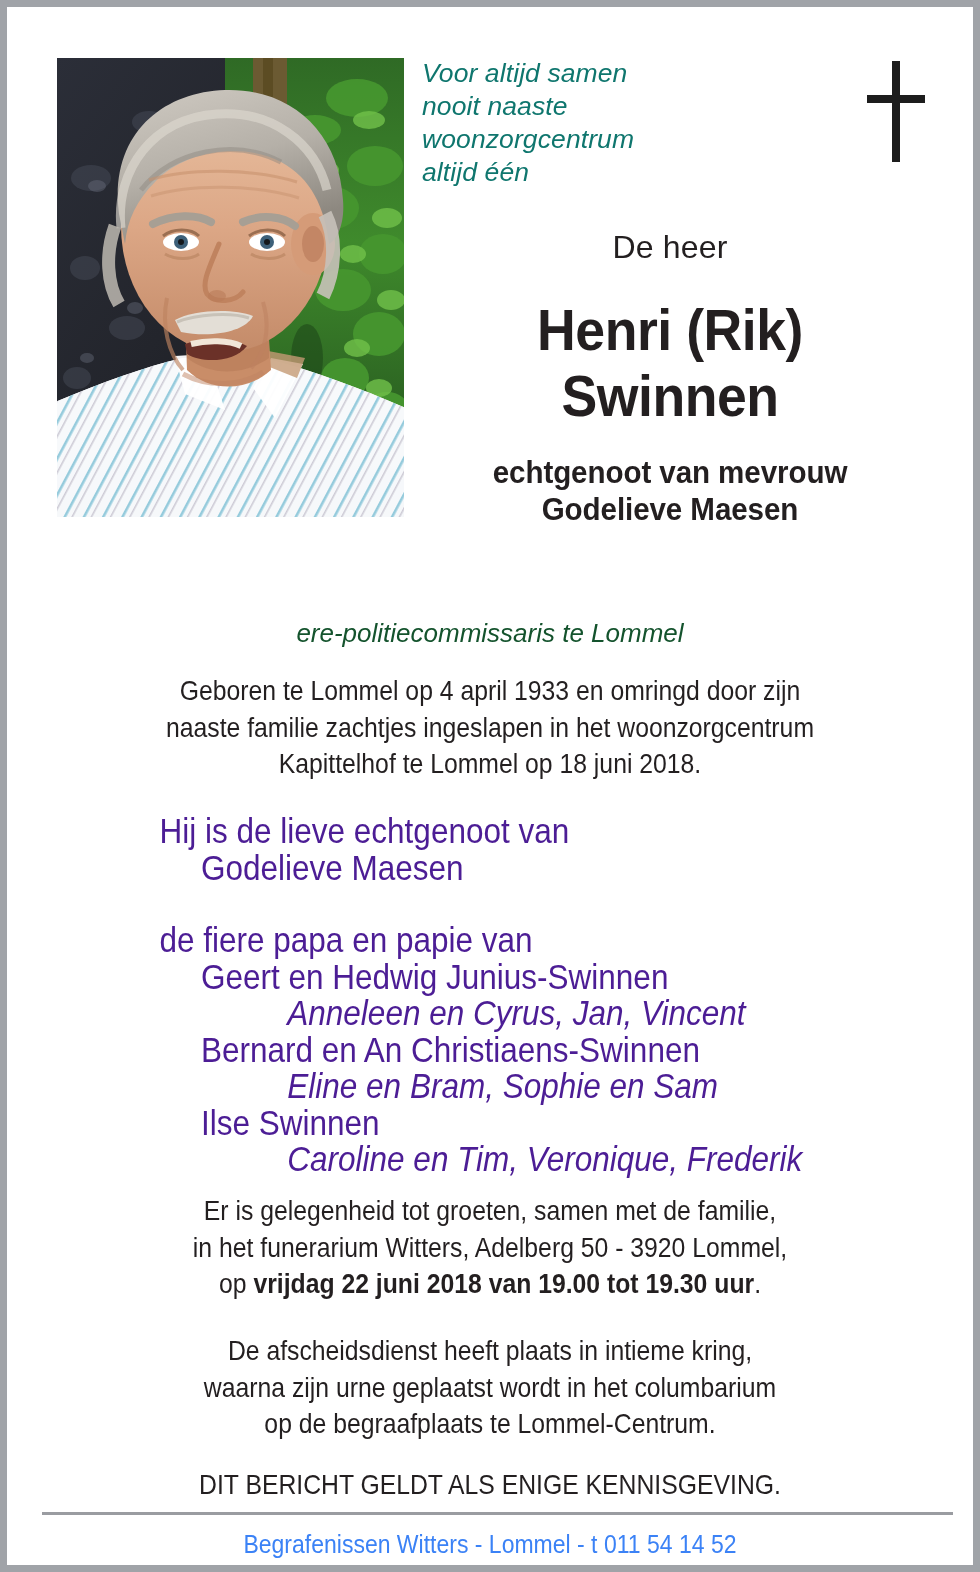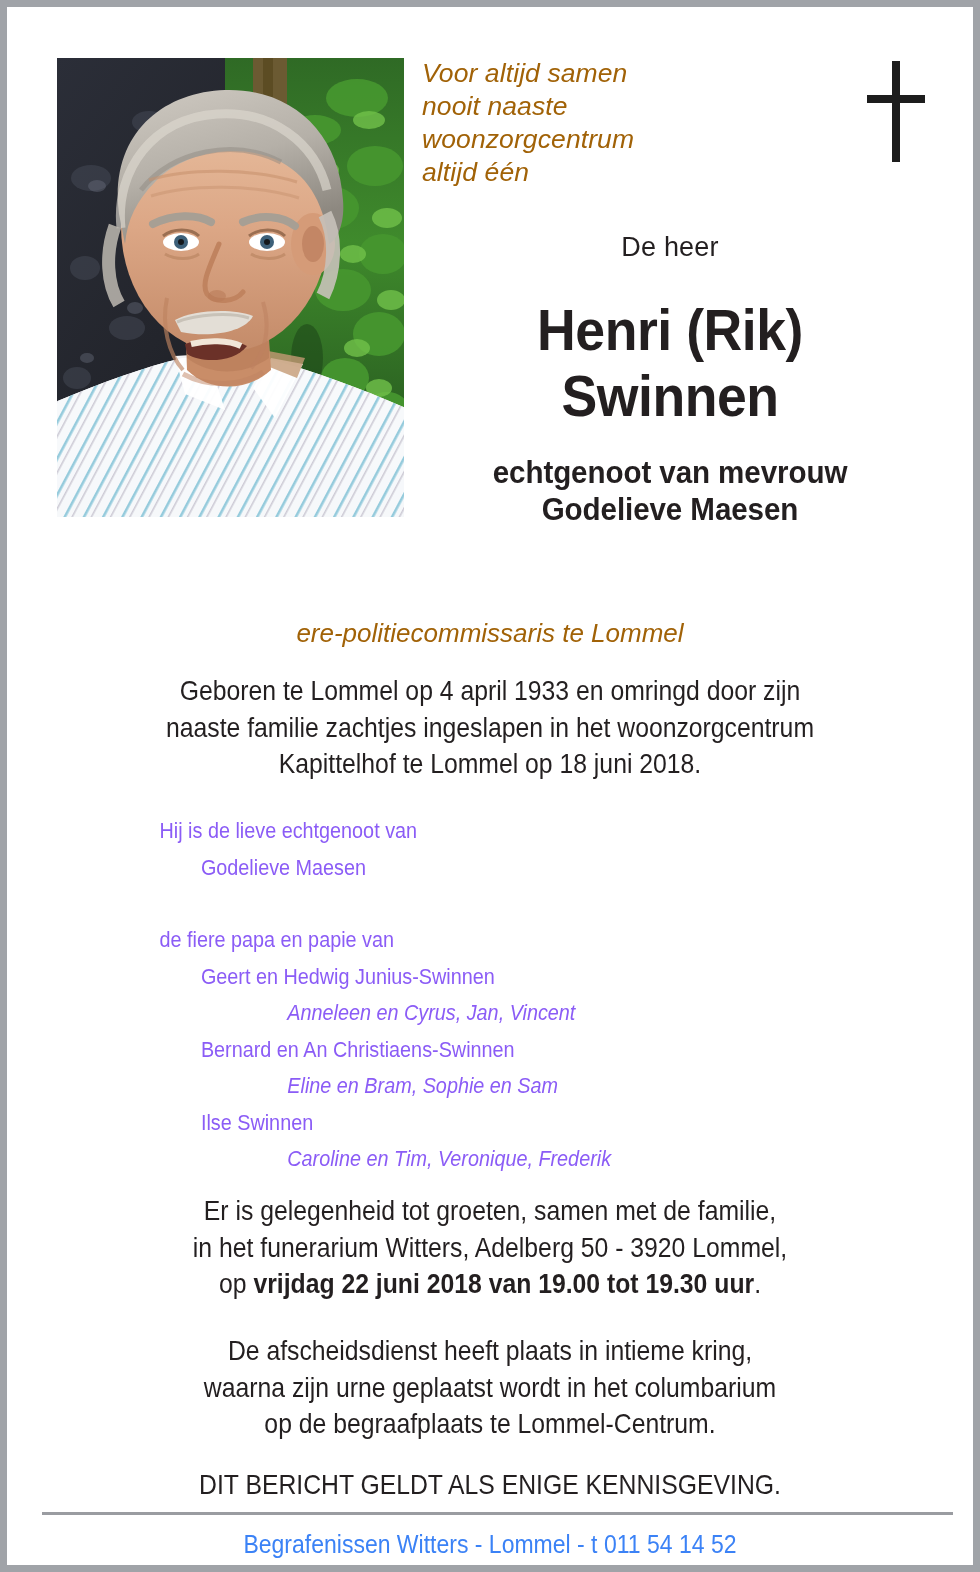--- a/index.html
+++ b/index.html
@@ -66,36 +66,36 @@
 
   
   .verse {
     position: absolute;
     left: 415px;
     top: 50px;
     width: 420px;
     font-style: italic;
     font-size: 26.5px;
     line-height: 33px;
-    color: #a16207;
+    color: #0f766e;
     letter-spacing: 0.1px;
   }
   .verse div { white-space: nowrap; }
 
   
   .rightcol {
     position: absolute;
     left: 413px;
     top: 222px;
     width: 500px;
     text-align: center;
     color: #231f20;
   }
   .deheer {
-    font-size: 27px;
+    font-size: 32px;
     line-height: 36px;
     letter-spacing: 0.2px;
   }
   .fullname {
     margin-top: 32px;
     font-weight: bold;
     font-size: 57px;
     line-height: 66px;
     letter-spacing: -0.5px;
     transform: scaleX(0.94);
@@ -114,21 +114,21 @@
   
   .profession {
     position: absolute;
     left: 0;
     right: 0;
     top: 610px;
     text-align: center;
     font-style: italic;
     font-size: 26px;
     line-height: 32px;
-    color: #a16207;
+    color: #14532d;
   }
 
   
   .body-block {
     position: absolute;
     left: 0;
     right: 0;
     text-align: center;
     color: #231f20;
     font-size: 27.5px;
@@ -144,22 +144,22 @@
   #service-block { top: 1186px; }
   #cremation-block { top: 1326px; }
   #notice-block { top: 1460px; }
 
   
   .family {
     position: absolute;
     left: 0;
     right: 0;
     top: 806px;
-    color: #8b5cf6;
-    font-size: 22px;
+    color: #4c1d95;
+    font-size: 35px;
     line-height: 36.5px;
   }
   .family-inner {
     width: 760px;
     margin: 0 auto;
     padding-left: 55px;
     box-sizing: border-box;
     transform: scaleX(0.90);
     transform-origin: left top;
   }

